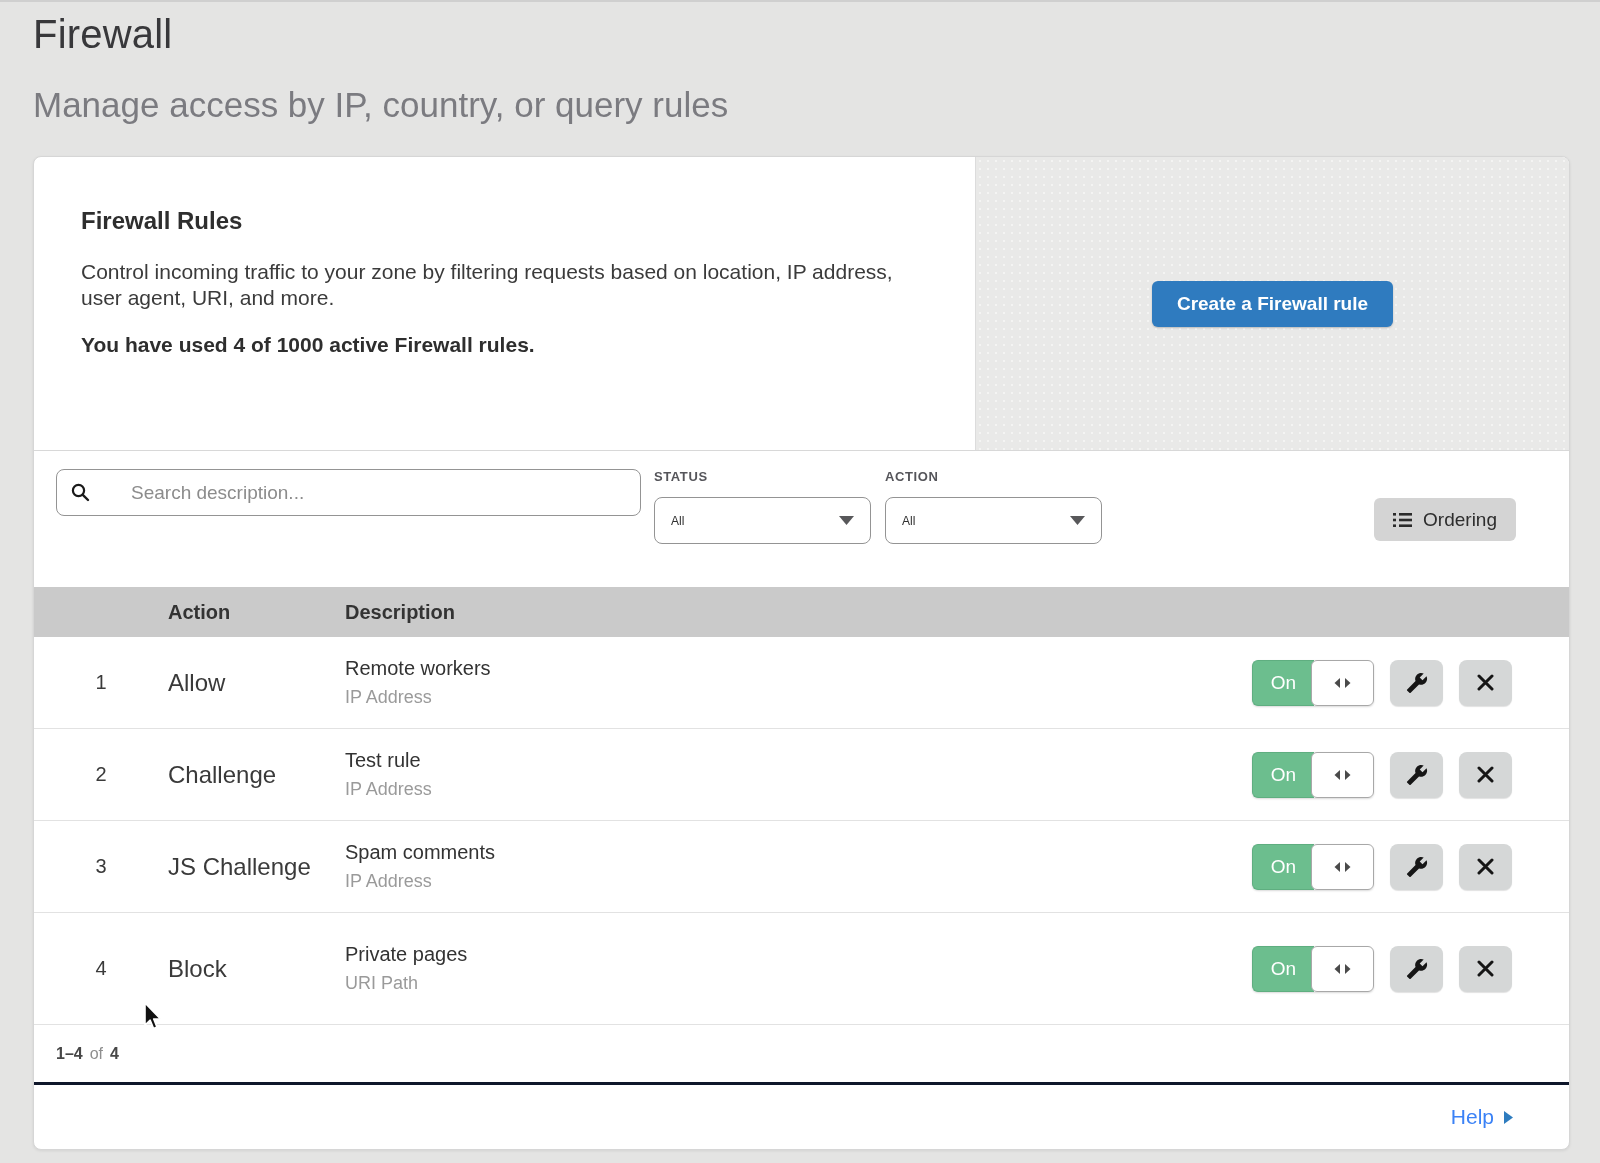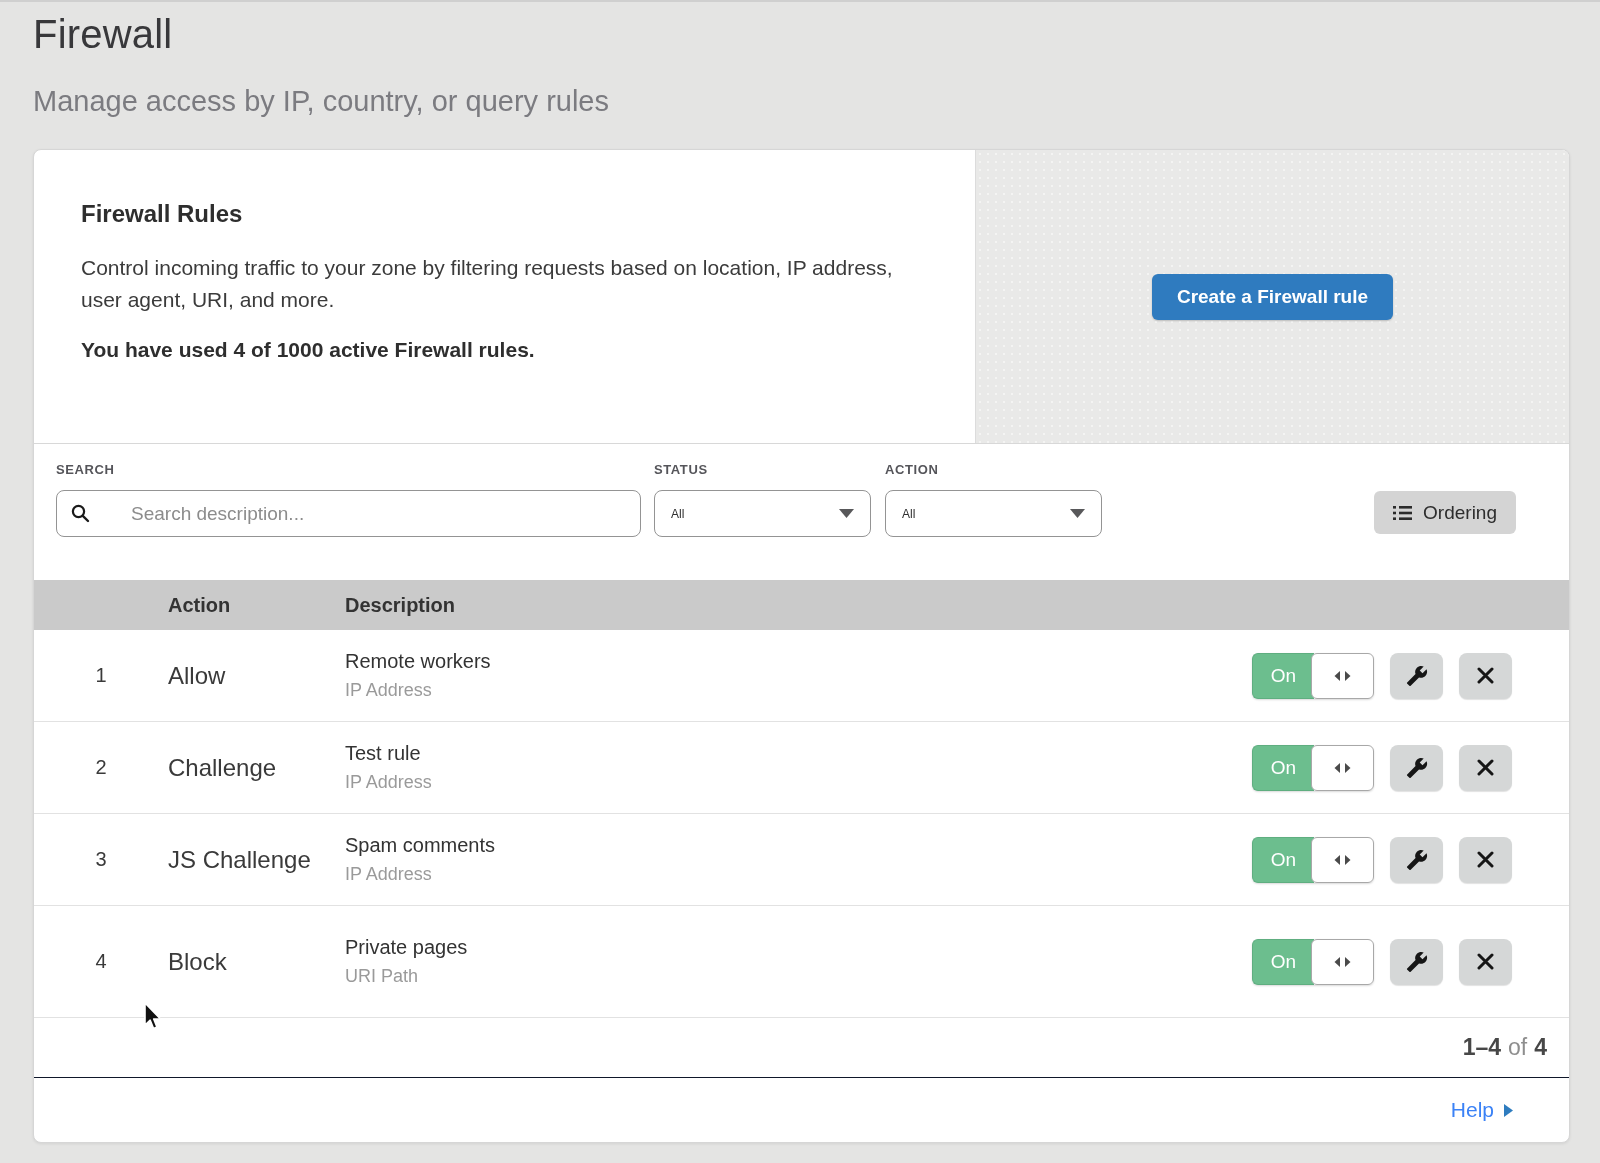--- a/index.html
+++ b/index.html
@@ -8,36 +8,36 @@
     font-family:"Liberation Sans","DejaVu Sans",sans-serif;
     background:#e4e4e3;
     border-top:2px solid #cfcfcf;
     position:relative;
     color:#3a3a3a;
   }
 
   
   .page-header { padding:10px 33px 0 33px; }
   .page-title { font-size:40px; font-weight:500; color:#38383b; letter-spacing:.2px; }
-  .page-subtitle { margin-top:28px; font-size:29px; font-weight:400; color:#7b7b80; }
+  .page-subtitle { margin-top:28px; font-size:35px; font-weight:400; color:#7b7b80; }
 
   
   .card {
     margin:31px 30px 0 33px;
     background:#ffffff;
     border:1px solid #d6d6d6;
     border-radius:8px;
     box-shadow:0 1px 3px rgba(0,0,0,.08);
     overflow:hidden;
   }
 
   .card-top { display:flex; height:294px; border-bottom:1px solid #d8d8d8; }
   .intro { width:941px; padding:50px 60px 0 47px; }
   .intro-title { font-size:24px; font-weight:700; color:#2e2e2e; }
-  .intro-desc { margin-top:24px; font-size:21px; line-height:32px; color:#3b3b3b; max-width:950px; }
+  .intro-desc { margin-top:24px; font-size:21px; line-height:26px; color:#3b3b3b; max-width:950px; }
   .intro-usage { margin-top:22px; font-size:21px; font-weight:700; color:#2e2e2e; }
 
   .side-panel {
     flex:1;
     background-color:#e9e9e8;
     background-image:radial-gradient(#f4f4f3 1px, transparent 1px);
     background-size:8px 8px;
     border-left:1px solid #dcdcdc;
     display:flex; align-items:center; justify-content:center;
   }
@@ -108,21 +108,21 @@
   }
   .icon-btn {
     width:53px; height:46px; background:#d5d7d7; border:none; border-radius:8px;
     display:flex; align-items:center; justify-content:center; cursor:pointer;
     box-shadow:0 1px 1px rgba(0,0,0,.12);
   }
 
   
   .pagination-row {
     height:60px; display:flex; align-items:center; padding:0 22px;
-    border-bottom:1px solid #0f172a; font-size:23px;justify-content:flex-end;
+    border-bottom:3px solid #0f172a; font-size:16px;
   }
   .pg-strong { font-weight:700; color:#474747; }
   .pg-of { color:#8e8e8e; margin:0 7px; }
   .help-row { height:64px; display:flex; align-items:center; justify-content:flex-end; padding:0 56px; }
   .help-link { display:flex; align-items:center; gap:10px; font-size:21px; color:#3b82f6; text-decoration:none; cursor:pointer; }
 
   
   .mouse-cursor { position:absolute; left:143px; top:1000px; pointer-events:none; }
 </style>
 </head>
@@ -141,21 +141,20 @@
       <div class="intro-desc">Control incoming traffic to your zone by filtering requests based on location, IP address, user agent, URI, and more.</div>
       <div class="intro-usage">You have used 4 of 1000 active Firewall rules.</div>
     </div>
     <div class="side-panel">
       <button class="btn-primary">Create a Firewall rule</button>
     </div>
   </div>
 
   <div class="filters">
     <div class="filter-group">
-      <div class="filter-label">SEARCH</div>
       <div class="text-input">
         <svg width="19" height="19" viewBox="0 0 19 19">
           <circle cx="7.5" cy="7.5" r="5.6" fill="none" stroke="#1a1a1a" stroke-width="2.2"></circle>
           <line x1="11.8" y1="11.8" x2="17" y2="17" stroke="#1a1a1a" stroke-width="2.4" stroke-linecap="round"></line>
         </svg>
         <input type="text" placeholder="Search description..." style="">
       </div>
     </div>
 
     <div class="filter-group gap-status">

